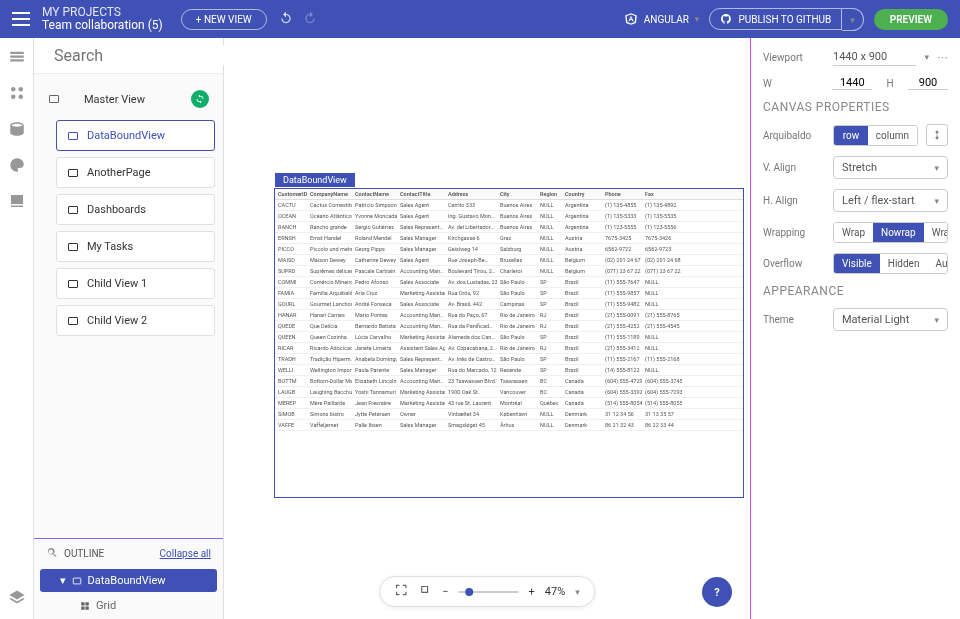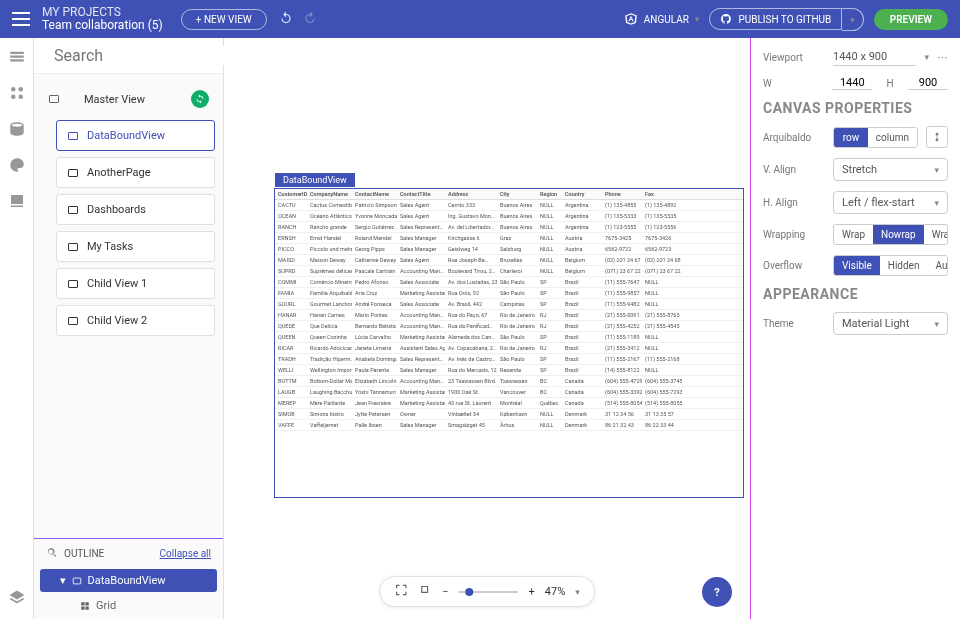--- a/index.html
+++ b/index.html
@@ -56,21 +56,21 @@
 .zoombar{position:absolute;bottom:12px;left:50%;transform:translateX(-50%);background:#fff;border:1px solid #e0e0e0;border-radius:18px;padding:6px 14px;display:flex;align-items:center;gap:10px;box-shadow:0 1px 4px rgba(0,0,0,.08)}
 .zoombar svg{width:14px;height:14px;fill:#666;cursor:pointer}
 .zoom-slider{width:60px;height:2px;background:#ccc;position:relative;border-radius:2px}
 .zoom-thumb{position:absolute;left:12%;top:-3px;width:8px;height:8px;border-radius:50%;background:#3F51B5}
 .help-fab{position:absolute;bottom:12px;right:18px;width:30px;height:30px;border-radius:50%;background:#3F51B5;color:#fff;display:flex;align-items:center;justify-content:center;font-weight:700;cursor:pointer}
 .rightpanel{width:210px;border-left:1px solid #d946ef;padding:10px 12px;font-size:11px;color:#555;background:#fff;overflow:auto}
 .rp-row{display:flex;align-items:center;margin-bottom:10px;gap:8px}
 .rp-label{width:62px;color:#777;font-size:10px}
 .vp-select{flex:1;border:none;border-bottom:1px solid #ccc;padding:2px 0;font-size:11px}
 .dim-input{width:40px;border:none;border-bottom:1px solid #ccc;text-align:center;font-size:11px}
-.section-title{font-size:14px;letter-spacing:.5px;color:#888;margin:8px 0 10px;font-weight:700}
+.section-title{font-size:12px;letter-spacing:.5px;color:#888;margin:8px 0 10px;font-weight:400}
 .seg{display:flex;flex:1;border:1px solid #ccc;border-radius:3px;overflow:hidden}
 .seg button{border:none;background:#fff;padding:4px 8px;font-size:10px;flex:1;cursor:pointer;color:#555}
 .seg button.active{background:#3F51B5;color:#fff}
 .swap-btn{width:22px;height:22px;border:1px solid #ccc;border-radius:3px;background:#fff;display:flex;align-items:center;justify-content:center;cursor:pointer}
 .swap-btn svg{width:12px;height:12px;fill:#666}
 .dropdown{flex:1;border:1px solid #ccc;border-radius:4px;padding:4px 8px;display:flex;justify-content:space-between;align-items:center;cursor:pointer;background:#fff}
 .dots{margin-left:auto;cursor:pointer;color:#888}
 .chev{font-size:9px;color:#888}
 </style>
 </head>

